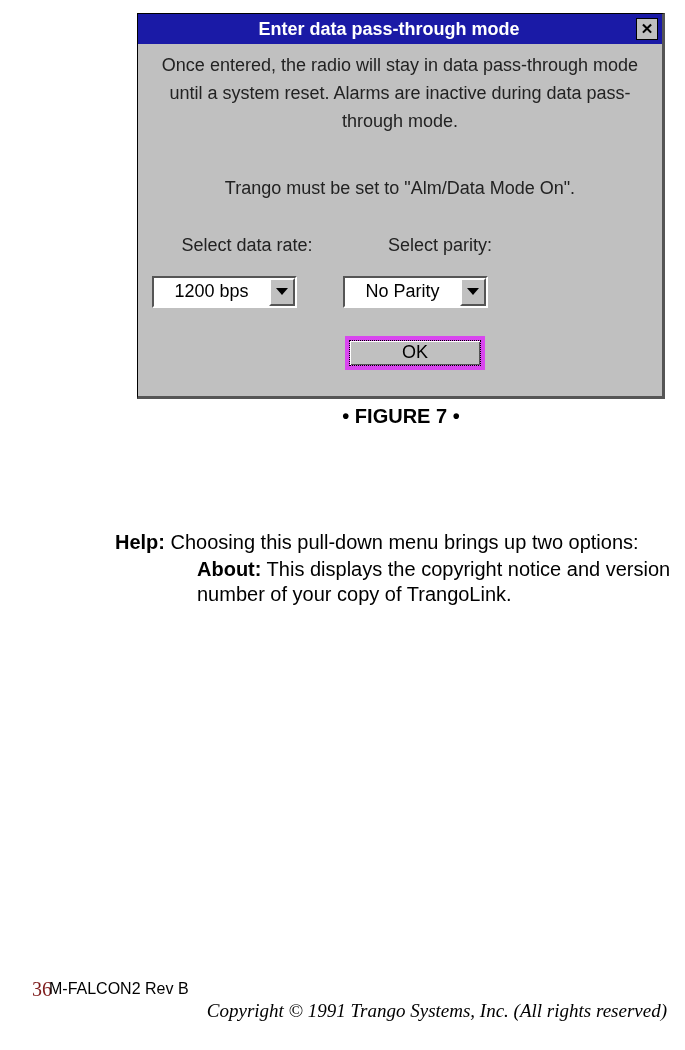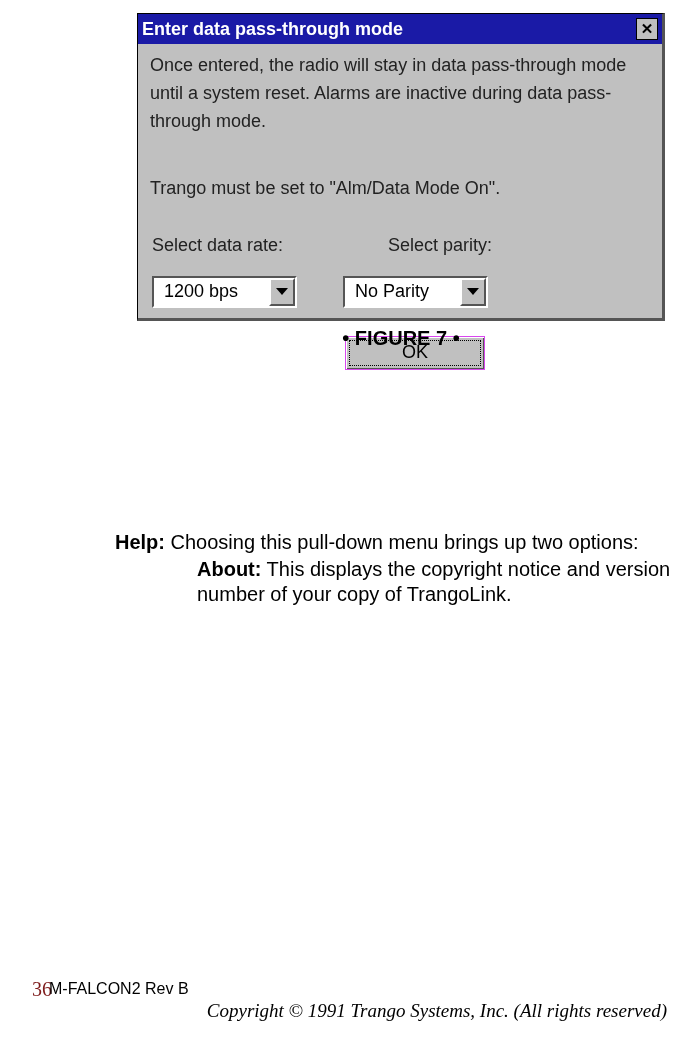--- a/index.html
+++ b/index.html
@@ -1,37 +1,37 @@
 <!DOCTYPE html>
 <html><head>
 <meta charset="utf-8">
 <style>
   * { box-sizing: border-box; margin: 0; padding: 0; }
   html, body { width: 685px; height: 1050px; background: #fff; font-family: Arial, Helvetica, sans-serif; }
   .page { position: relative; width: 685px; height: 1050px; }
 
   
   .dialog-wrap { position: absolute; left: 137px; top: 13px; width: 528px; }
-  .dialog { width: 528px; height: 308px; border: 1px solid #000; border-right: 3px solid #555; border-bottom: 3px solid #555; background: #c0c0c0; }
+  .dialog { width: 528px; height: 386px; border: 1px solid #000; border-right: 3px solid #555; border-bottom: 3px solid #555; background: #c0c0c0; text-align: center; }
   .titlebar { height: 30px; background: #1a1aa6; display: flex; align-items: center; padding: 0 4px; }
   .title-text { color: #fff; font-weight: bold; font-size: 18px; flex: 1; font-family: Arial, sans-serif; }
   .close-btn { width: 22px; height: 22px; background: #bfbfbf; border: 1px solid #000; display: flex; align-items: center; justify-content: center; font-weight: bold; font-size: 15px; color: #000; }
   .dialog-body { padding: 8px 12px 12px 12px; font-family: Arial, sans-serif; font-size: 18px; color: #222; }
   .instr1 { line-height: 1.55; margin-bottom: 42px; }
   .instr2 { margin-bottom: 36px; }
   .row-labels { display: flex; gap: 46px; margin-bottom: 14px; padding-left: 2px; }
   .label { font-size: 18px; color: #222; }
   .row-selects { display: flex; gap: 46px; padding-left: 2px; margin-bottom: 28px; margin-top: 20px; }
   .combo { display: inline-flex; align-items: center; height: 32px; background: #fff; border-top: 2px solid #555; border-left: 2px solid #555; border-right: 2px solid #fff; border-bottom: 2px solid #fff; }
   .combo-text { padding: 0 10px; font-size: 18px; color: #000; min-width: 115px; }
   .combo-btn { width: 26px; height: 28px; background: #c0c0c0; border-top: 2px solid #fff; border-left: 2px solid #fff; border-right: 2px solid #555; border-bottom: 2px solid #555; display: flex; align-items: center; justify-content: center; }
   .tri-down { width: 0; height: 0; border-left: 6px solid transparent; border-right: 6px solid transparent; border-top: 7px solid #000; }
   .row-buttons { display: flex; gap: 42px; justify-content: center; padding-left: 30px; }
   .btn { width: 140px; height: 34px; background: #c0c0c0; border-top: 2px solid #fff; border-left: 2px solid #fff; border-right: 2px solid #555; border-bottom: 2px solid #555; font-size: 18px; color: #000; display: flex; align-items: center; justify-content: center; }
-  .btn.focus { outline: 1px dotted #000; outline-offset: -5px; border: 1px solid #d946ef; box-shadow: inset 1px 1px 0 #fff, inset -1px -1px 0 #555; }
+  .btn.focus { outline: 1px dotted #000; outline-offset: -5px; border: 5px solid #d946ef; box-shadow: inset 1px 1px 0 #fff, inset -1px -1px 0 #555; }
 
   
   .fig-caption { text-align: center; font-weight: bold; font-size: 20px; font-family: Arial, sans-serif; margin-top: 6px; color: #000; }
 
   
   .body-text { position: absolute; left: 115px; top: 494px; width: 560px; font-family: Arial, sans-serif; font-size: 20px; color: #000; line-height: 1.25; }
   .help-line { margin-bottom: 2px; margin-top: 36px; }
   .bold { font-weight: bold; }
   .indent { padding-left: 82px; }
 

